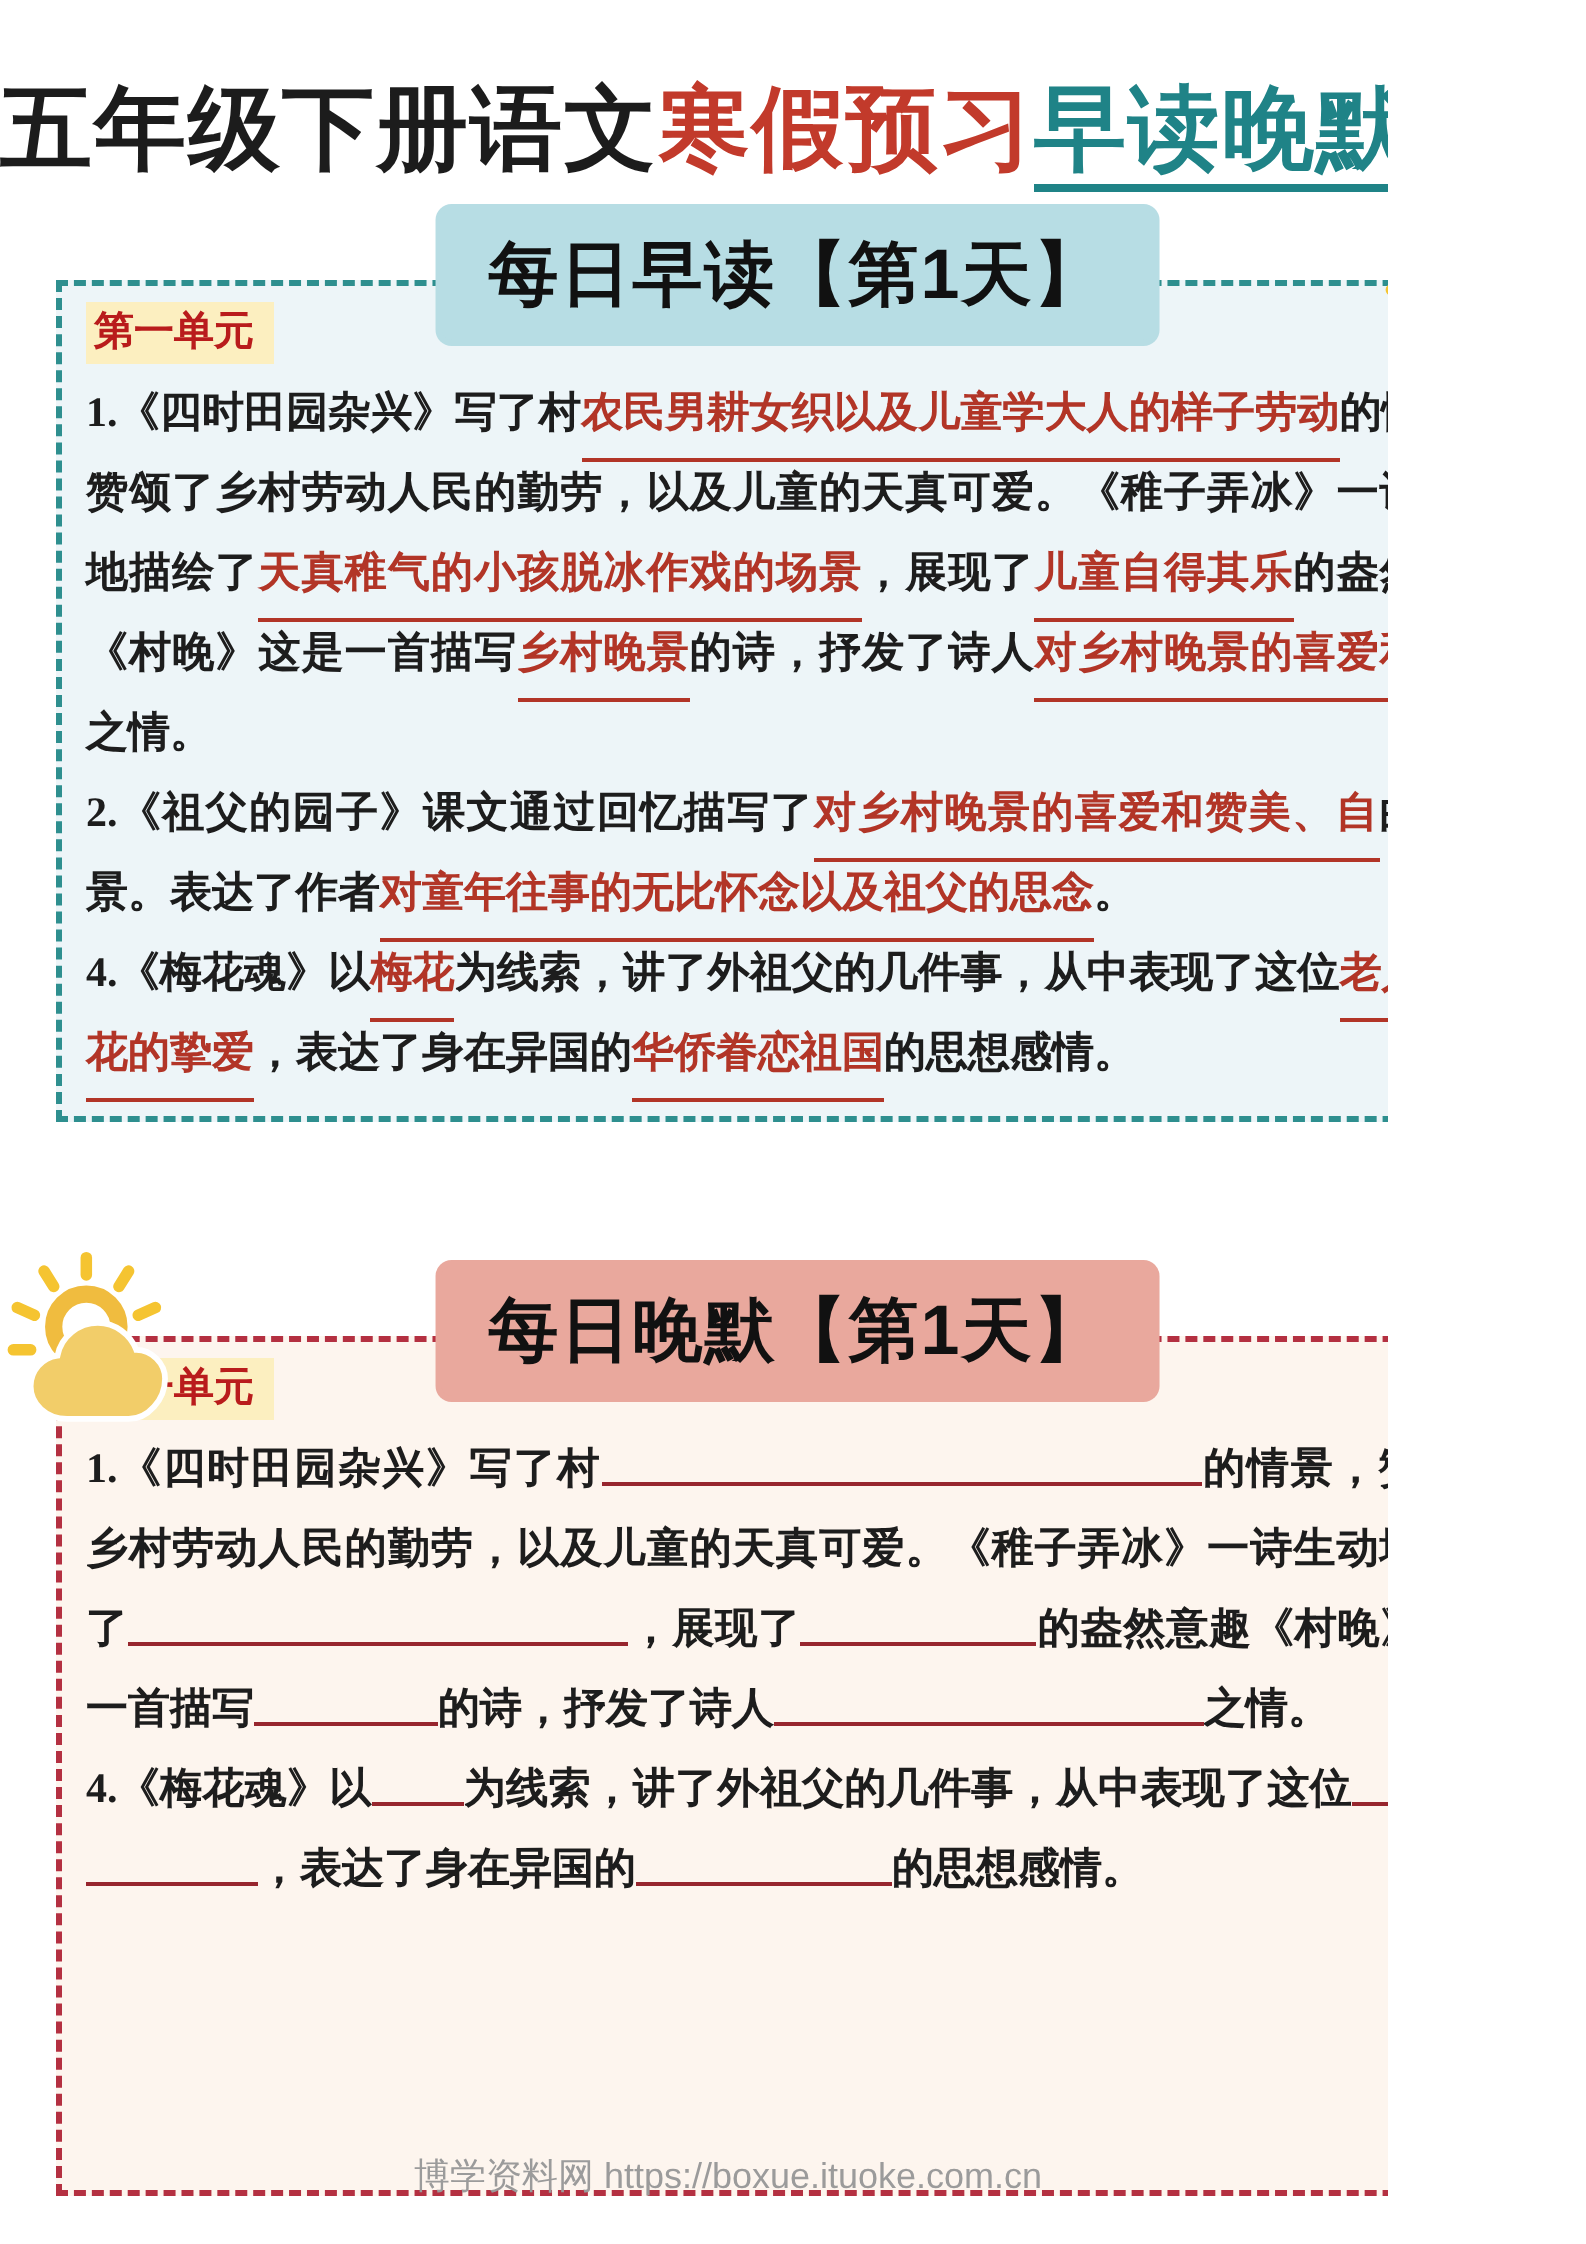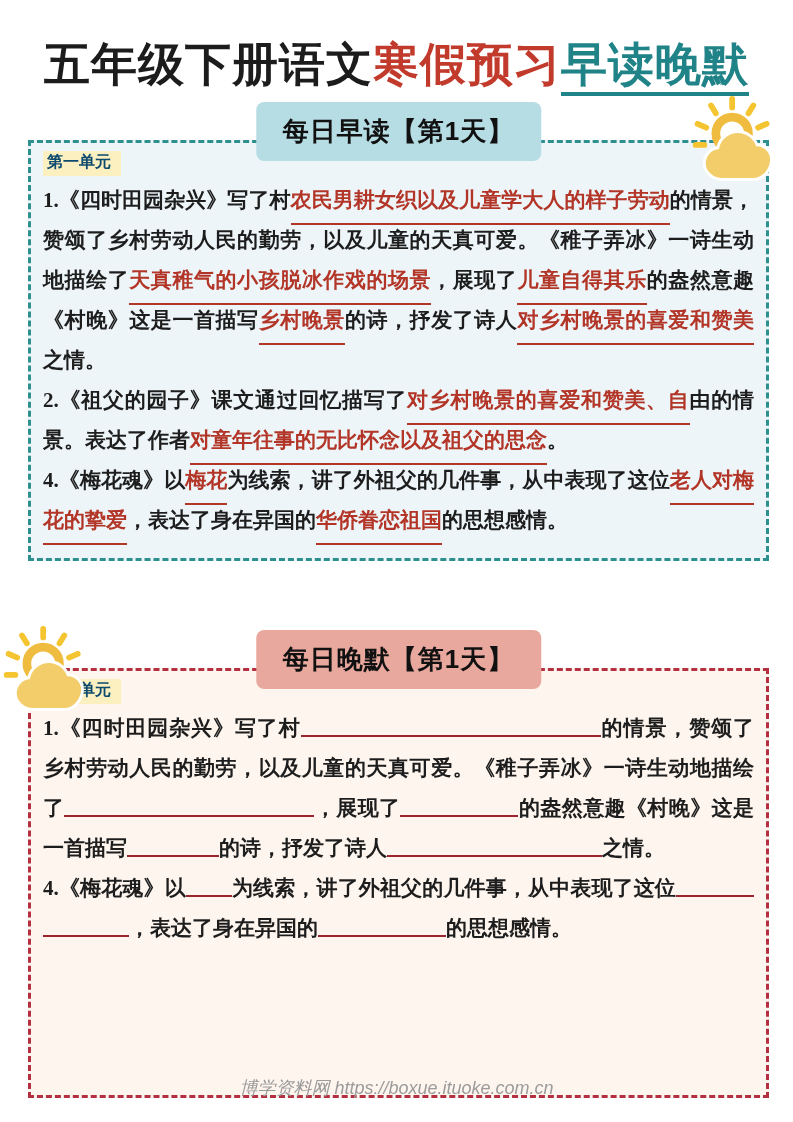--- a/index.html
+++ b/index.html
@@ -1,61 +1,61 @@
 <!DOCTYPE html>
 <html><head>
 <meta charset="utf-8">
 <style>
   * { margin:0; padding:0; box-sizing:border-box; }
   html,body { background:#ffffff; }
   body { font-family:"Liberation Serif","DejaVu Serif",serif; }
-  .page { position:relative; width:793px; height:1122px; background:#ffffff; overflow:hidden; }
+  .page { position:relative; width:694px; height:1122px; background:#ffffff; overflow:hidden; }
 
   
   .title { position:absolute; top:34px; left:0; width:100%; text-align:center;
            font-size:46px; font-weight:900; letter-spacing:1px; white-space:nowrap; }
   .title .t-black { color:#1c1c1c; }
   .title .t-red   { color:#c23a2b; }
   .title .t-teal  { color:#1f8387; border-bottom:4px solid #1f8387; padding-bottom:2px; }
 
   
   .box { position:absolute; left:28px; width:741px; }
   .box-morning { top:140px; height:421px; border:3px dashed #2e8f8f; background:#edf5f8; }
   .box-evening { top:668px; height:430px; border:3px dashed #b43041; background:#fdf5ee; }
   .box-inner { padding:6px 12px 4px 12px; }
 
   
   .badge { position:absolute; left:50%; transform:translateX(-50%); top:-38px;
-           padding:9px 24px; font-size:26px; font-weight:900; color:#111;
+           padding:9px 24px; font-size:35px; font-weight:900; color:#111;
            border-radius:5px; white-space:nowrap; letter-spacing:1px;
            font-family:"Liberation Sans","DejaVu Sans",sans-serif; }
   .badge-blue { background:#b7dde4; box-shadow:0 0 0 3px #b7dde4; }
   .badge-pink { background:#e9a89d; box-shadow:0 0 0 3px #e9a89d; }
 
   
-  .unit { display:inline-block; background:#fcefc0; color:#0c4a6e;
-          font-size:16px; font-weight:900; padding:1px 10px 3px 4px; margin:2px 0 4px 0;
+  .unit { display:inline-block; background:#fcefc0; color:#b91c1c;
+          font-size:20px; font-weight:900; padding:1px 10px 3px 4px; margin:2px 0 4px 0;
           font-family:"Liberation Sans","DejaVu Sans",sans-serif; }
 
   
   .items p { font-size:21px; line-height:40px; color:#1d1d1d; text-align:justify;
              font-weight:600; }
   .answer { color:#b23527; border-bottom:2px solid #b23527; padding-bottom:11px;margin-top:40px; }
   .blank  { display:inline-block; border-bottom:2px solid #97262e; height:1em;
             vertical-align:baseline; transform:translateY(2px); }
 
   
   .suncloud { position:absolute; width:96px; height:96px; }
   .sc-right { right:-18px; top:-48px; }
   .sc-left  { left:-32px; top:-46px; }
 
   
-  .footer { position:absolute; top:1076px; left:0; width:100%; text-align:center;
+  .footer { position:absolute; top:1076px; left:17px; width:100%; text-align:center;
             color:#9b9b9b; font-size:18px;
-            font-family:"Liberation Sans","DejaVu Sans",sans-serif;font-style:italic; }
+            font-family:"Liberation Sans","DejaVu Sans",sans-serif; }
 </style>
 </head>
 <body>
 
 <div class="page">
 
   <h1 class="title"><span class="t-black">五年级下册语文</span><span class="t-red">寒假预习</span><span class="t-teal">早读晚默</span></h1>
 
   <section class="box box-morning">
     <div class="badge badge-blue">每日早读【第1天】</div>

